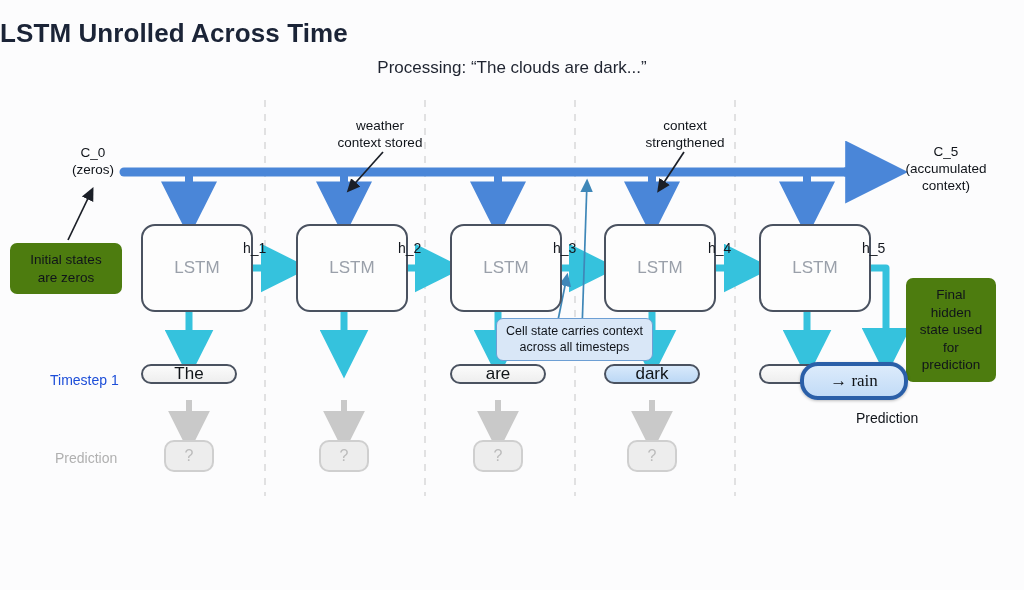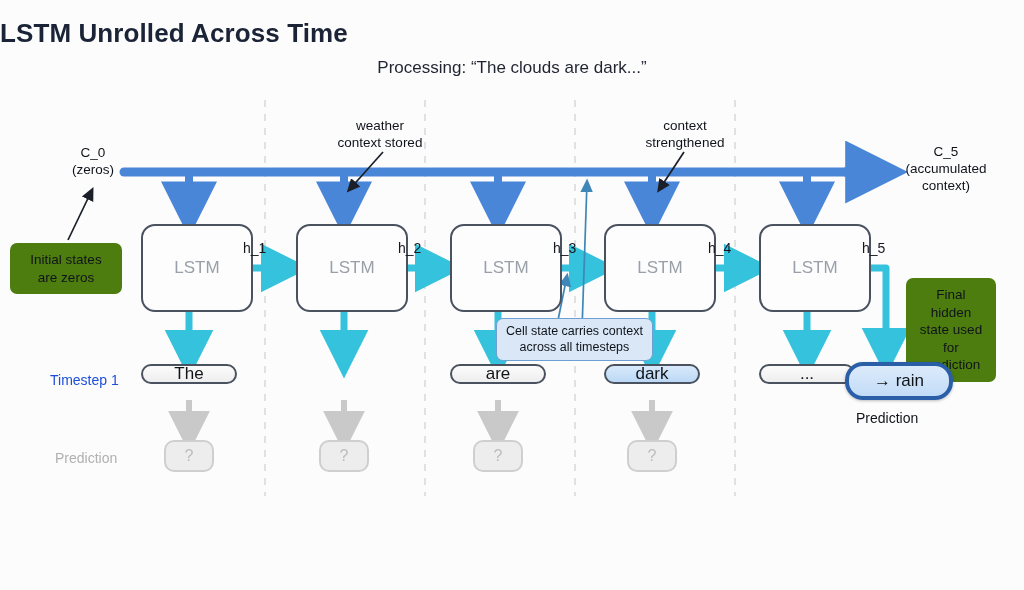--- a/index.html
+++ b/index.html
@@ -278,16 +278,16 @@
 
   <div class="lstm" style="left:604px;">LSTM</div>
   <div class="hlabel" style="left:708px;">h_4</div>
   <div class="token blue" style="left:604px;">dark</div>
   <div class="qchip" style="left:627px;">?</div>
 
   <div class="lstm" style="left:759px;">LSTM</div>
   <div class="hlabel" style="left:862px;">h_5</div>
   <div class="token gray" style="left:759px;">...</div>
 
-  <div class="token pred" style="left:845px; top:362px; width:108px; height:38px;">→ rain</div>
+  <div class="token pred" style="left:800px; top:362px; width:108px; height:38px;font-family:Liberation Serif, serif;">→ rain</div>
   <div class="predcaption">Prediction</div>
 
 </div>
 
 </body></html>

